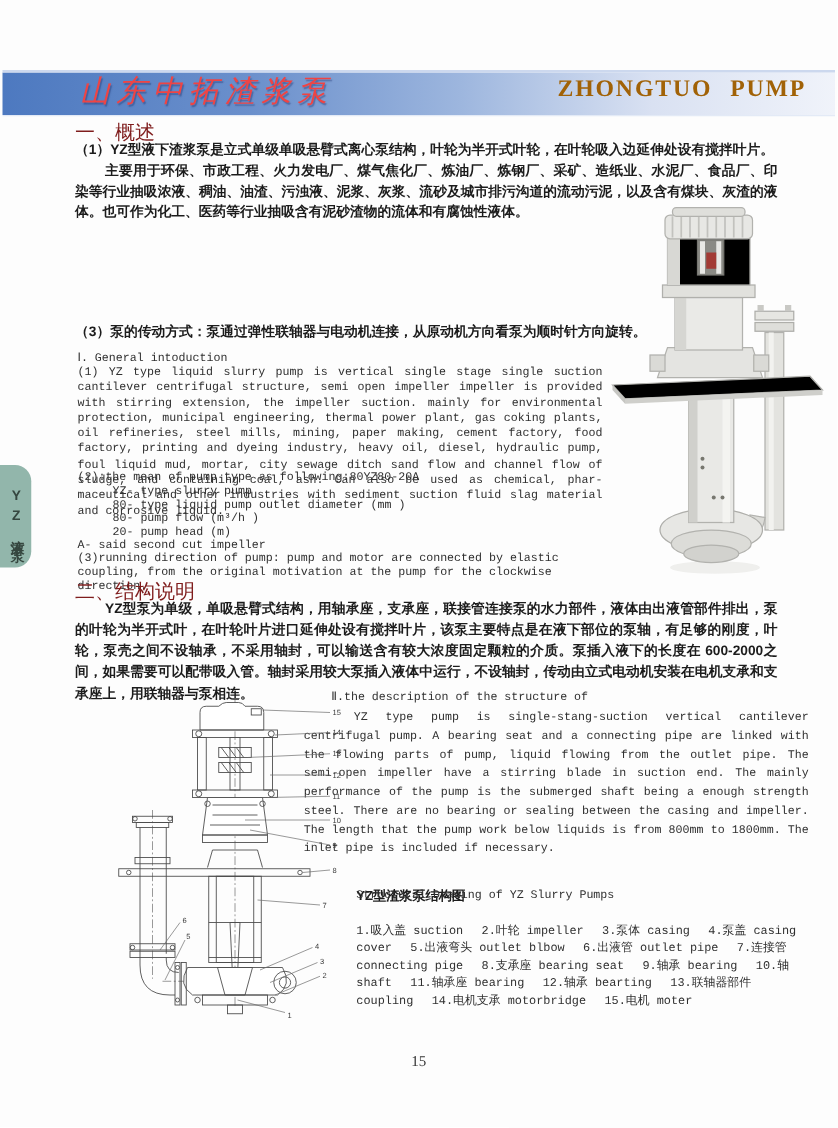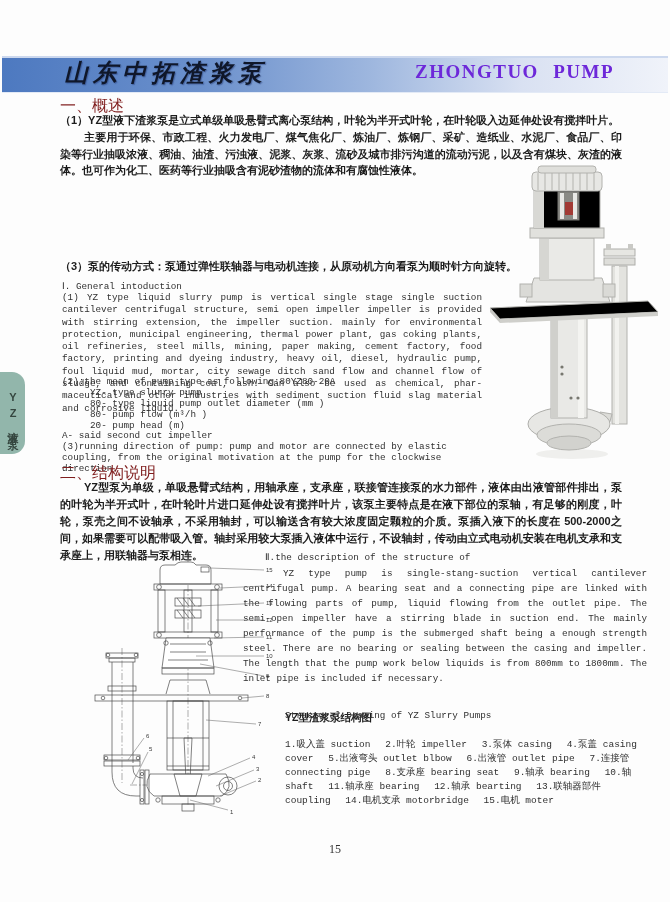--- a/index.html
+++ b/index.html
@@ -3,25 +3,25 @@
 <meta charset="utf-8">
 <style>
   html,body{margin:0;padding:0;background:#ffffff;}
   .page{position:relative;width:670px;height:902px;background:#fdfdfd;overflow:hidden;
         font-family:"Liberation Sans","DejaVu Sans",sans-serif;color:#1c1c1c;}
   
   .header-bar{position:absolute;left:2px;top:56px;width:666px;height:34px;
       background:linear-gradient(90deg,#4d79c0 0%,#6b90cc 30%,#9db6de 55%,#d9e1f2 78%,#f0f3fa 100%);
       border-top:2px solid #ccd8ee;border-bottom:1px solid #e3eaf6;}
   .brand-cn{position:absolute;left:64px;top:57px;font-family:"Liberation Serif","DejaVu Serif",serif;
-      font-style:italic;font-weight:bold;font-size:24px;letter-spacing:5px;color:#0f172a;
+      font-style:italic;font-weight:normal;font-size:24px;letter-spacing:5px;color:#ef4444;
       text-shadow:1px 1px 1px rgba(30,50,110,.45);}
-  .brand-en{position:absolute;left:415px;top:61px;width:230px;text-align:left;
+  .brand-en{position:absolute;left:415px;top:61px;width:230px;text-align:right;
       font-family:"Liberation Serif","DejaVu Serif",serif;font-weight:bold;font-size:19px;
-      letter-spacing:1.5px;word-spacing:8px;color:#6d28d9;}
+      letter-spacing:1.5px;word-spacing:8px;color:#a16207;}
   
   .side-tab{position:absolute;left:0;top:372px;width:25px;height:82px;background:#92b6ab;
       border-radius:0 13px 13px 0;display:flex;align-items:center;justify-content:center;}
   .side-tab span{writing-mode:vertical-rl;text-orientation:upright;font-size:11px;font-weight:bold;
       color:#35463f;letter-spacing:4px;}
   
   .abs{position:absolute;}
   .cn{font-size:11px;line-height:17px;color:#1c1c1c;text-align:justify;font-weight:bold;}
   .cn-h{font-size:16px;font-weight:normal;color:#7f1d1d;}
   .en{font-family:"Liberation Mono","DejaVu Sans Mono",monospace;font-size:9.3px;color:#303030;}
@@ -107,21 +107,21 @@
     <rect x="88" y="31" width="4" height="26" fill="#e8e8e5"></rect>
     <rect x="101" y="31" width="4" height="26" fill="#e8e8e5"></rect>
     <rect x="93" y="40" width="8" height="13" fill="#a23a34"></rect>
 
     <rect x="60" y="10" width="70" height="19" rx="4" fill="#e7e7e4" stroke="#b2b2ae"></rect>
     <path d="M66,11 v17 M73,10 v18 M80,10 v18 M87,10 v18 M94,10 v18 M101,10 v18 M108,10 v18 M115,10 v18 M122,10 v18" stroke="#c2c2be" stroke-width="1.4" fill="none"></path>
     <rect x="66" y="4" width="58" height="7" rx="3" fill="#dfdfdb" stroke="#b2b2ae"></rect>
   </svg>
 
   <div class="abs cn-h" style="left:60px;top:463px;">二、结构说明</div>
-  <div class="abs cn indent2" style="left:60px;top:479px;width:562px;">YZ型泵为单级，单吸悬臂式结构，用轴承座，支承座，联接管连接泵的水力部件，液体由出液管部件排出，泵的叶轮为半开式叶，在叶轮叶片进口延伸处设有搅拌叶片，该泵主要特点是在液下部位的泵轴，有足够的刚度，叶轮，泵壳之间不设轴承，不采用轴封，可以输送含有较大浓度固定颗粒的介质。泵插入液下的长度在 500-2000之间，如果需要可以配带吸入管。轴封采用较大泵插入液体中运行，不设轴封，传动由立式电动机安装在电机支承和支承座上，用联轴器与泵相连。</div>
+  <div class="abs cn indent2" style="left:60px;top:479px;width:562px;">YZ型泵为单级，单吸悬臂式结构，用轴承座，支承座，联接管连接泵的水力部件，液体由出液管部件排出，泵的叶轮为半开式叶，在叶轮叶片进口延伸处设有搅拌叶片，该泵主要特点是在液下部位的泵轴，有足够的刚度，叶轮，泵壳之间不设轴承，不采用轴封，可以输送含有较大浓度固定颗粒的介质。泵插入液下的长度在 600-2000之间，如果需要可以配带吸入管。轴封采用较大泵插入液体中运行，不设轴封，传动由立式电动机安装在电机支承和支承座上，用联轴器与泵相连。</div>
 
   <div class="abs en" style="left:265px;top:551px;">Ⅱ.the description of the structure of</div>
   <div class="abs en en-just" style="left:243px;top:566px;width:404px;line-height:15px;text-indent:40px;">YZ type pump is single-stang-suction vertical cantilever centrifugal pump. A bearing seat and a connecting pipe are linked with the flowing parts of pump, liquid flowing from the outlet pipe. The semi-open impeller have a stirring blade in suction end.  The mainly performance of the pump is the submerged shaft being a enough strength steel. There  are no bearing or sealing between the casing and impeller. The length that the pump work below liquids is from 800mm to 1800mm. The inlet pipe is included if necessary.</div>
 
   <svg class="abs" style="left:70px;top:548px;" width="215" height="312" viewBox="0 0 215 312" fill="none" stroke="#4a4a4a" stroke-width="0.7">
 
     <path d="M118,12 V258" stroke-dasharray="7 2 1.5 2" stroke="#8a8a8a"></path>
     <path d="M52,100 V235" stroke-dasharray="7 2 1.5 2" stroke="#8a8a8a"></path>
     <path d="M60,237 H160" stroke-dasharray="7 2 1.5 2" stroke="#8a8a8a"></path>
 

